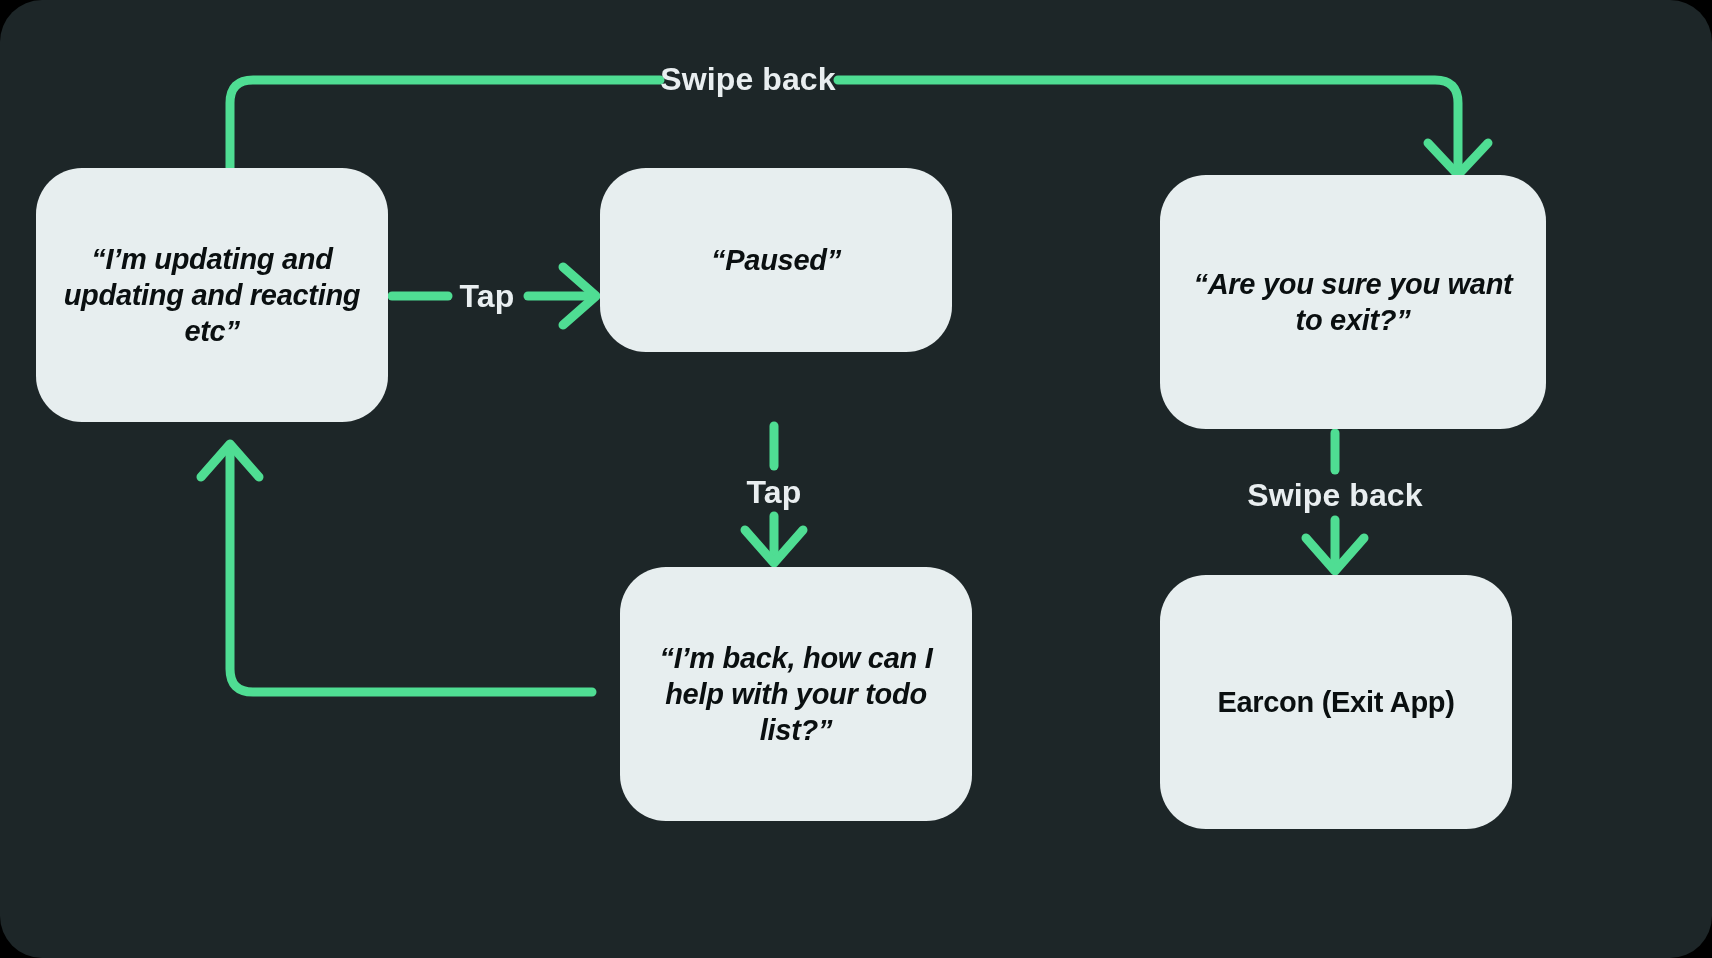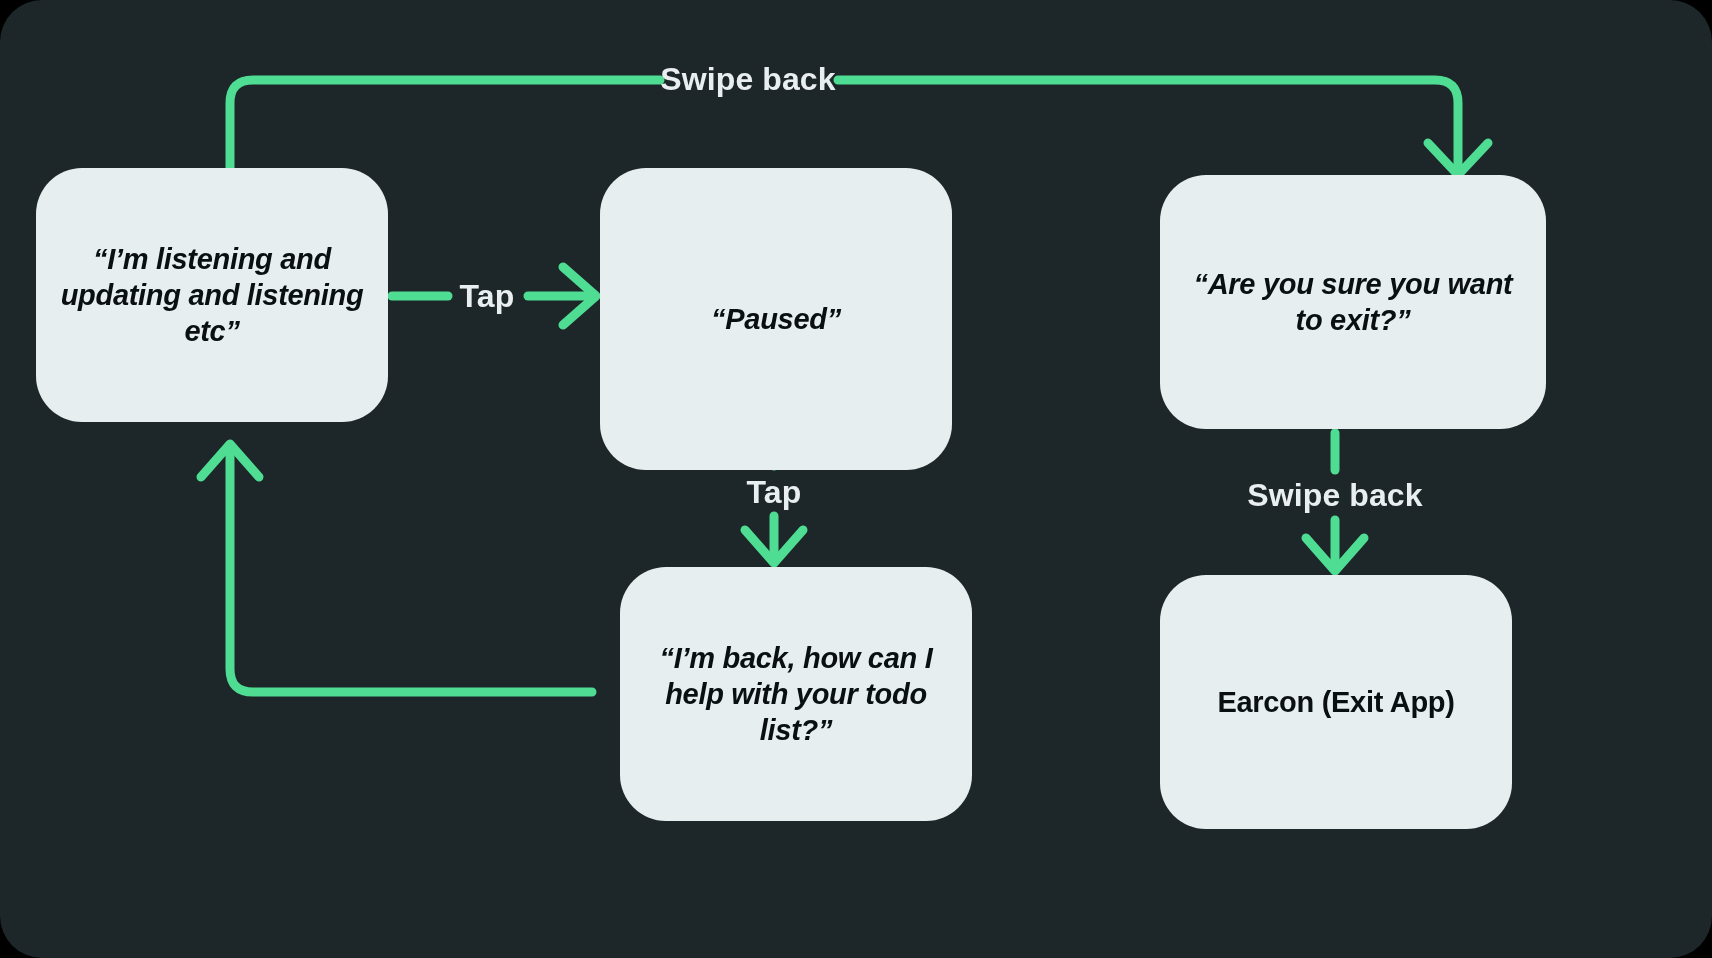--- a/index.html
+++ b/index.html
@@ -50,21 +50,21 @@
     line-height: 1.25;
     letter-spacing: -0.3px;
     padding: 0 22px;
   }
   .node-label.upright {
     font-style: normal;
   }
 
   
   #node-listening { left: 36px;   top: 168px; width: 352px; height: 254px; }
-  #node-paused    { left: 600px;  top: 168px; width: 352px; height: 302px; }
+  #node-paused    { left: 600px;  top: 168px; width: 352px; height: 184px; }
   #node-confirm   { left: 1160px; top: 175px; width: 386px; height: 254px; }
   #node-back      { left: 620px;  top: 567px; width: 352px; height: 254px; }
   #node-earcon    { left: 1160px; top: 575px; width: 352px; height: 254px; }
 
   .edge-label {
     position: absolute;
     color: #e9eef0;
     font-weight: bold;
     font-size: 32px;
     letter-spacing: 0.1px;
@@ -100,21 +100,21 @@
       <path d="M 1335 433 L 1335 470"></path>
       <path d="M 1335 520 L 1335 568"></path>
       <path d="M 1306 538 L 1335 571 L 1364 538"></path>
 
       <path d="M 592 692 L 253 692 Q 230 692 230 669 L 230 448"></path>
       <path d="M 201 477 L 230 444 L 259 477"></path>
     </g>
   </svg>
 
   <div class="node" id="node-listening">
-    <span class="node-label">“I’m listening and updating and listening etc”</span>
+    <span class="node-label">“I’m updating and updating and reacting etc”</span>
   </div>
 
   <div class="node" id="node-paused">
     <span class="node-label">“Paused”</span>
   </div>
 
   <div class="node" id="node-confirm">
     <span class="node-label">“Are you sure you want to exit?”</span>
   </div>
 

